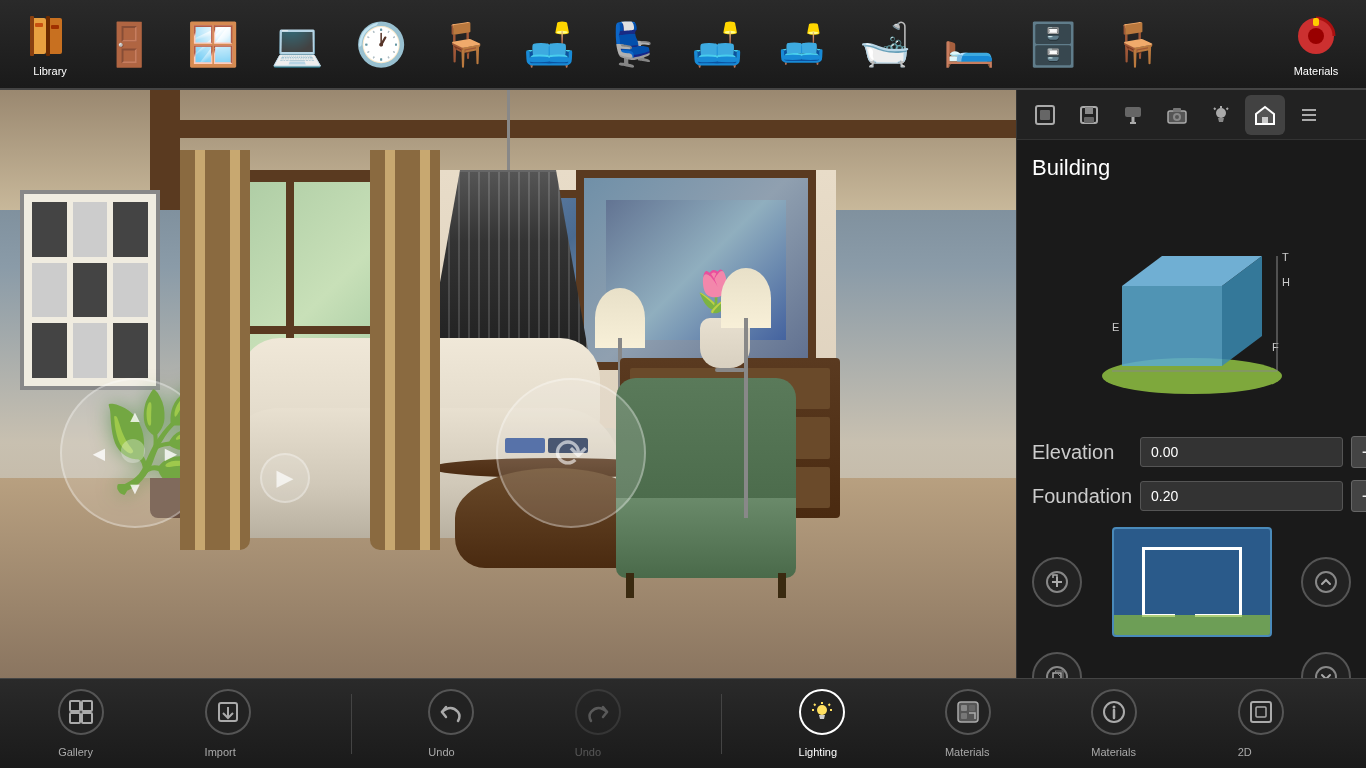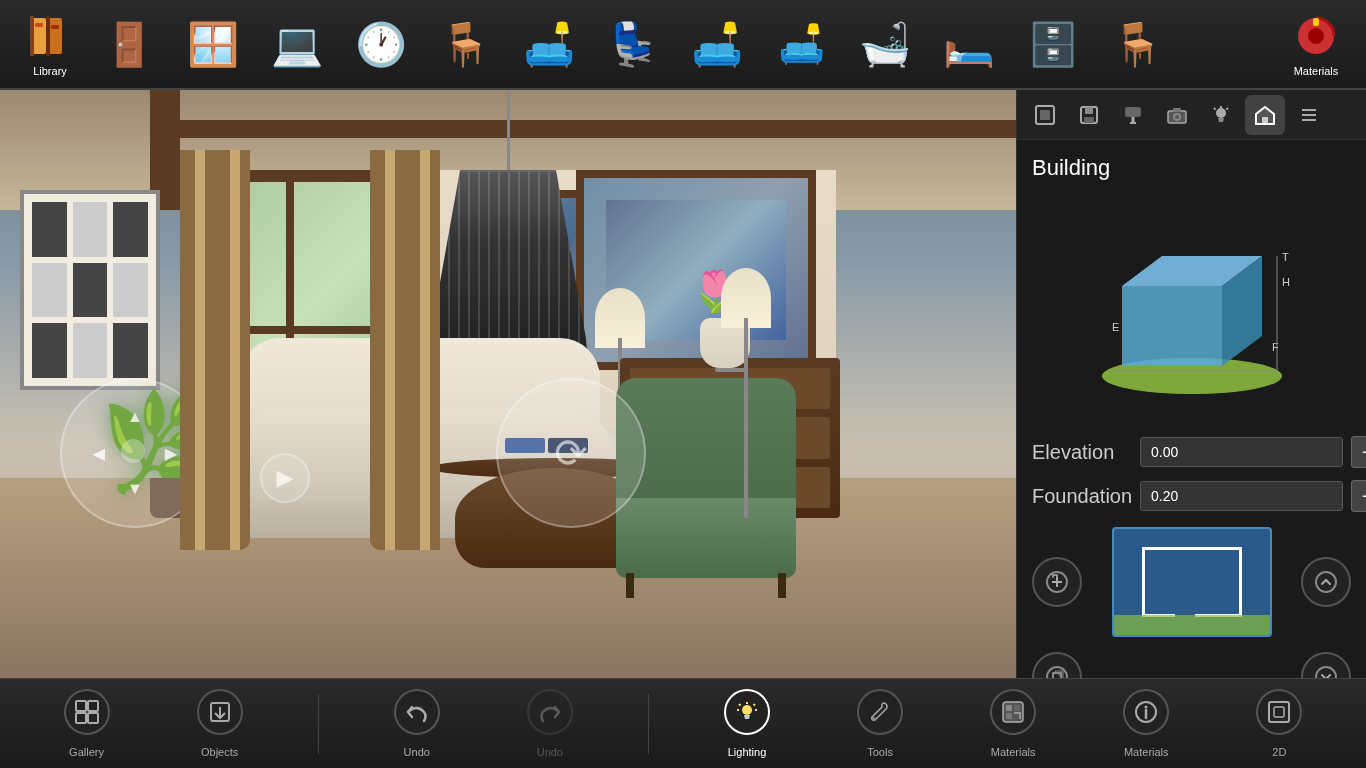--- a/index.html
+++ b/index.html
@@ -698,21 +698,21 @@
       display: flex;
       align-items: center;
       justify-content: space-around;
       padding: 0 20px;
       border-top: 1px solid #444;
       z-index: 100;
     }
     .bottom-item {
       display: flex;
       flex-direction: column;
-      align-items: center;
+      align-items: flex-start;
       justify-content: center;
       gap: 11px;
       cursor: pointer;
       color: #aaa;
       font-size: 11px;
       min-width: 70px;
     }
     .bottom-item.active { color: #fff; }
     .bottom-icon {
       width: 46px;
@@ -1119,21 +1119,21 @@
   </div>
 
   <div class="bottom-item">
     <div class="bottom-icon">
       <svg width="26" height="26" viewBox="0 0 26 26">
           <rect x="4" y="4" width="18" height="18" rx="2" stroke="#aaa" stroke-width="2" fill="none"></rect>
           <line x1="13" y1="8" x2="13" y2="18" stroke="#aaa" stroke-width="2"></line>
           <polyline points="8,14 13,19 18,14" stroke="#aaa" stroke-width="2" fill="none"></polyline>
         </svg>
     </div>
-    <span>Objects</span>
+    <span>Import</span>
   </div>
 
 
   <div class="bottom-divider"></div>
 
   <div class="bottom-item">
     <div class="bottom-icon">
       <svg width="26" height="26" viewBox="0 0 26 26">
           <path d="M8 8 L4 13 L8 18" stroke="#aaa" stroke-width="2.5" fill="none" stroke-linecap="round" stroke-linejoin="round"></path>
           <path d="M4 13 Q13 5 20 13 Q23 17 20 22" stroke="#aaa" stroke-width="2.5" fill="none" stroke-linecap="round"></path>
@@ -1162,29 +1162,20 @@
           <line x1="5" y1="5" x2="6.5" y2="6.5" stroke="#ffe060" stroke-width="2"></line>
           <line x1="21" y1="5" x2="19.5" y2="6.5" stroke="#ffe060" stroke-width="2"></line>
           <line x1="3" y1="11" x2="5" y2="11" stroke="#ffe060" stroke-width="2"></line>
           <line x1="23" y1="11" x2="21" y2="11" stroke="#ffe060" stroke-width="2"></line>
           <path d="M10 16 L11 20 L15 20 L16 16" fill="#ccc"></path>
         </svg>
     </div>
     <span>Lighting</span>
   </div>
 
-  <div class="bottom-item">
-    <div class="bottom-icon">
-      <svg width="26" height="26" viewBox="0 0 26 26">
-          <path d="M16 4 Q20 4 20 8 Q20 10 18 11 L8 21 Q7 22 6 21 L5 20 Q4 19 5 18 L15 8 Q14 6 16 4Z" stroke="#aaa" stroke-width="1.5" fill="none"></path>
-          <circle cx="6.5" cy="20" r="2" fill="#888"></circle>
-        </svg>
-    </div>
-    <span>Tools</span>
-  </div>
 
 
   <div class="bottom-item">
     <div class="bottom-icon">
       <svg width="26" height="26" viewBox="0 0 26 26">
           <rect x="3" y="3" width="20" height="20" rx="3" fill="#555" stroke="#aaa" stroke-width="1.5"></rect>
           <rect x="6" y="6" width="6" height="6" rx="1" fill="#888"></rect>
           <rect x="14" y="6" width="6" height="6" rx="1" fill="#666"></rect>
           <rect x="6" y="14" width="6" height="6" rx="1" fill="#777"></rect>
           <path d="M14 14 L20 14 L20 20" stroke="#aaa" stroke-width="1.5" fill="none"></path>

